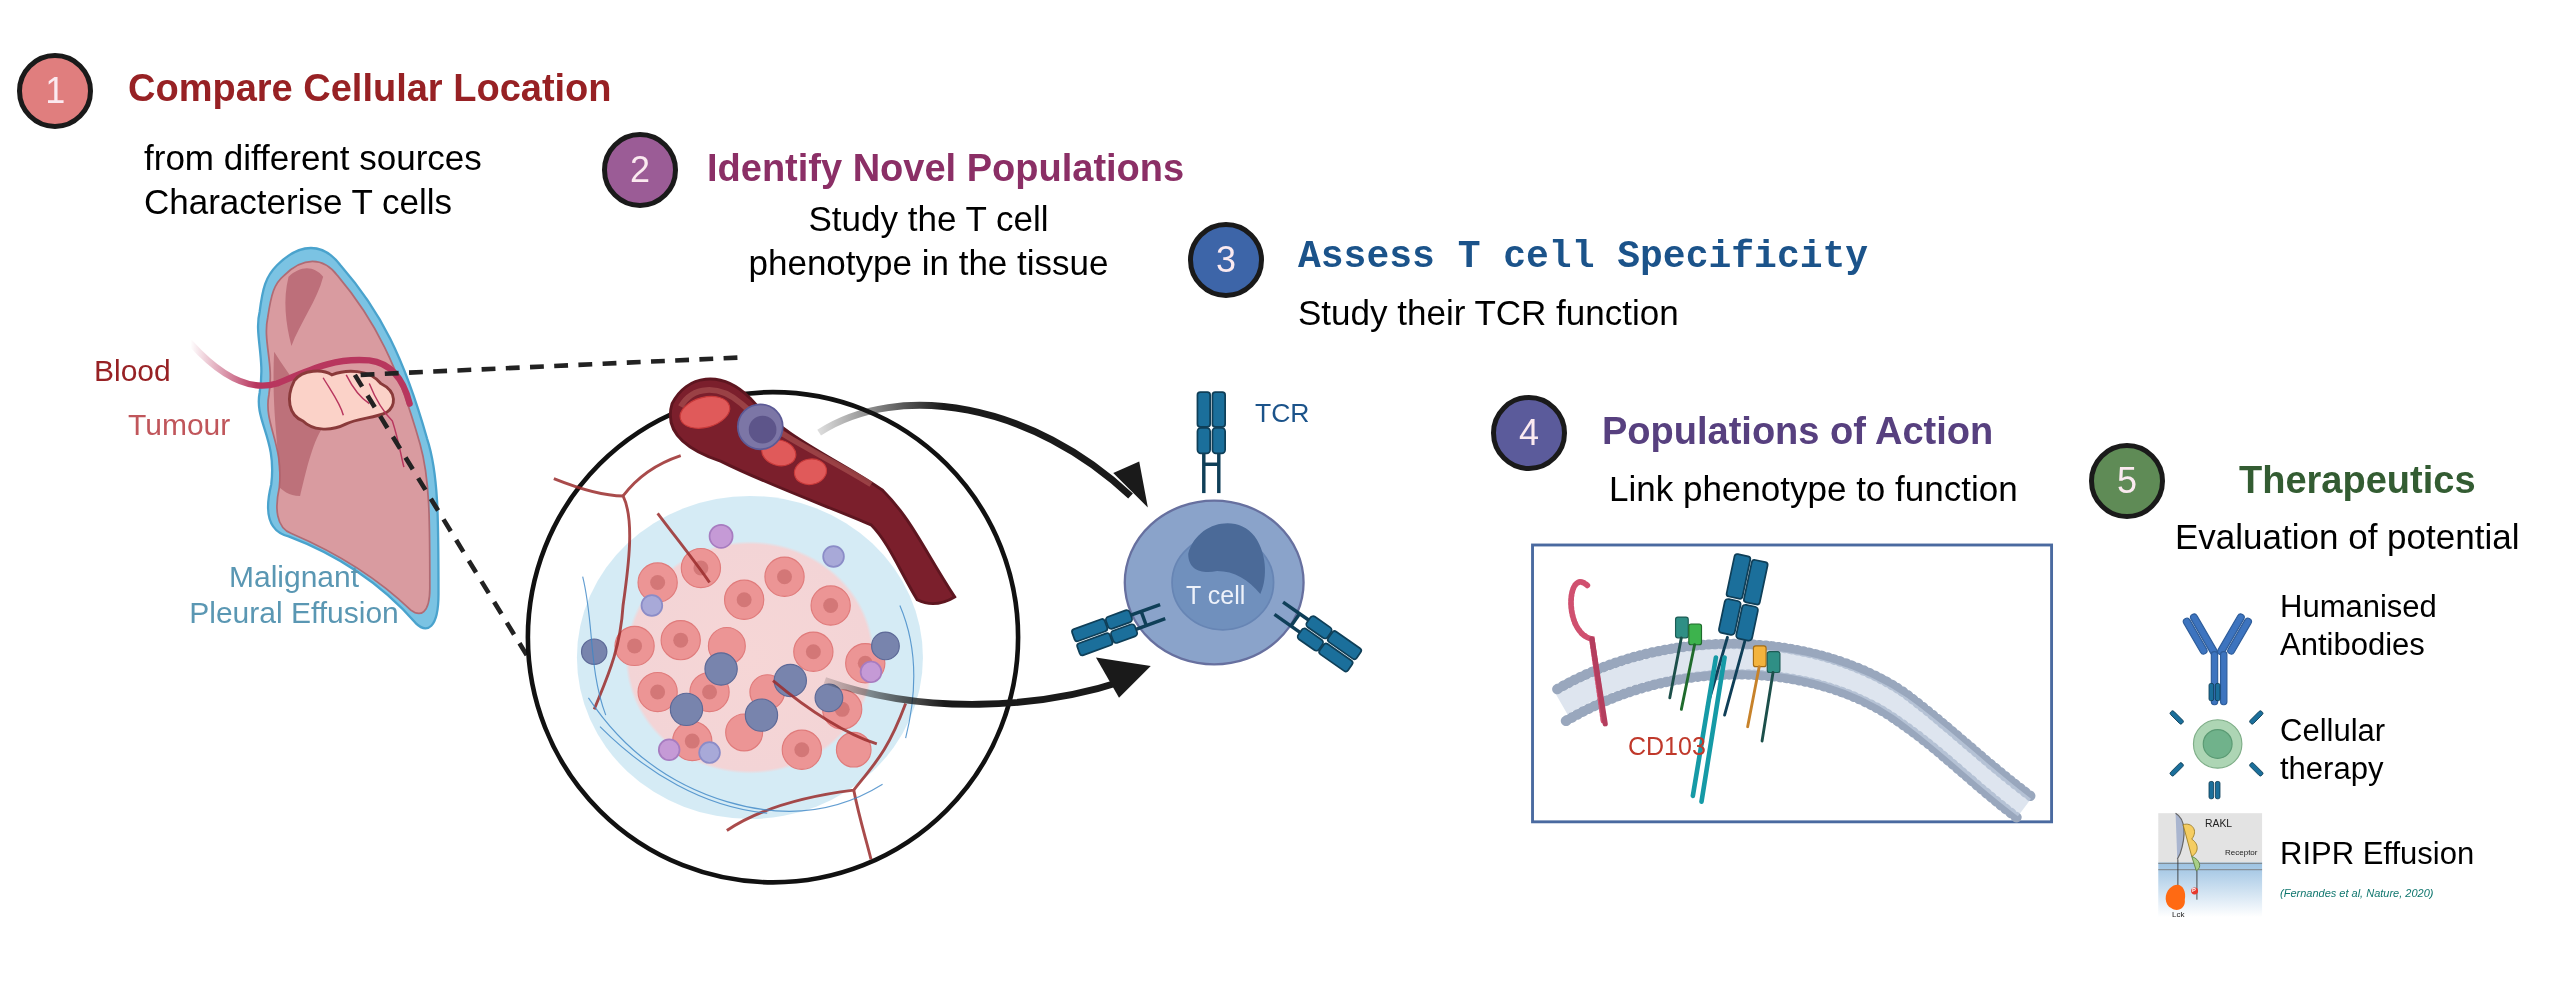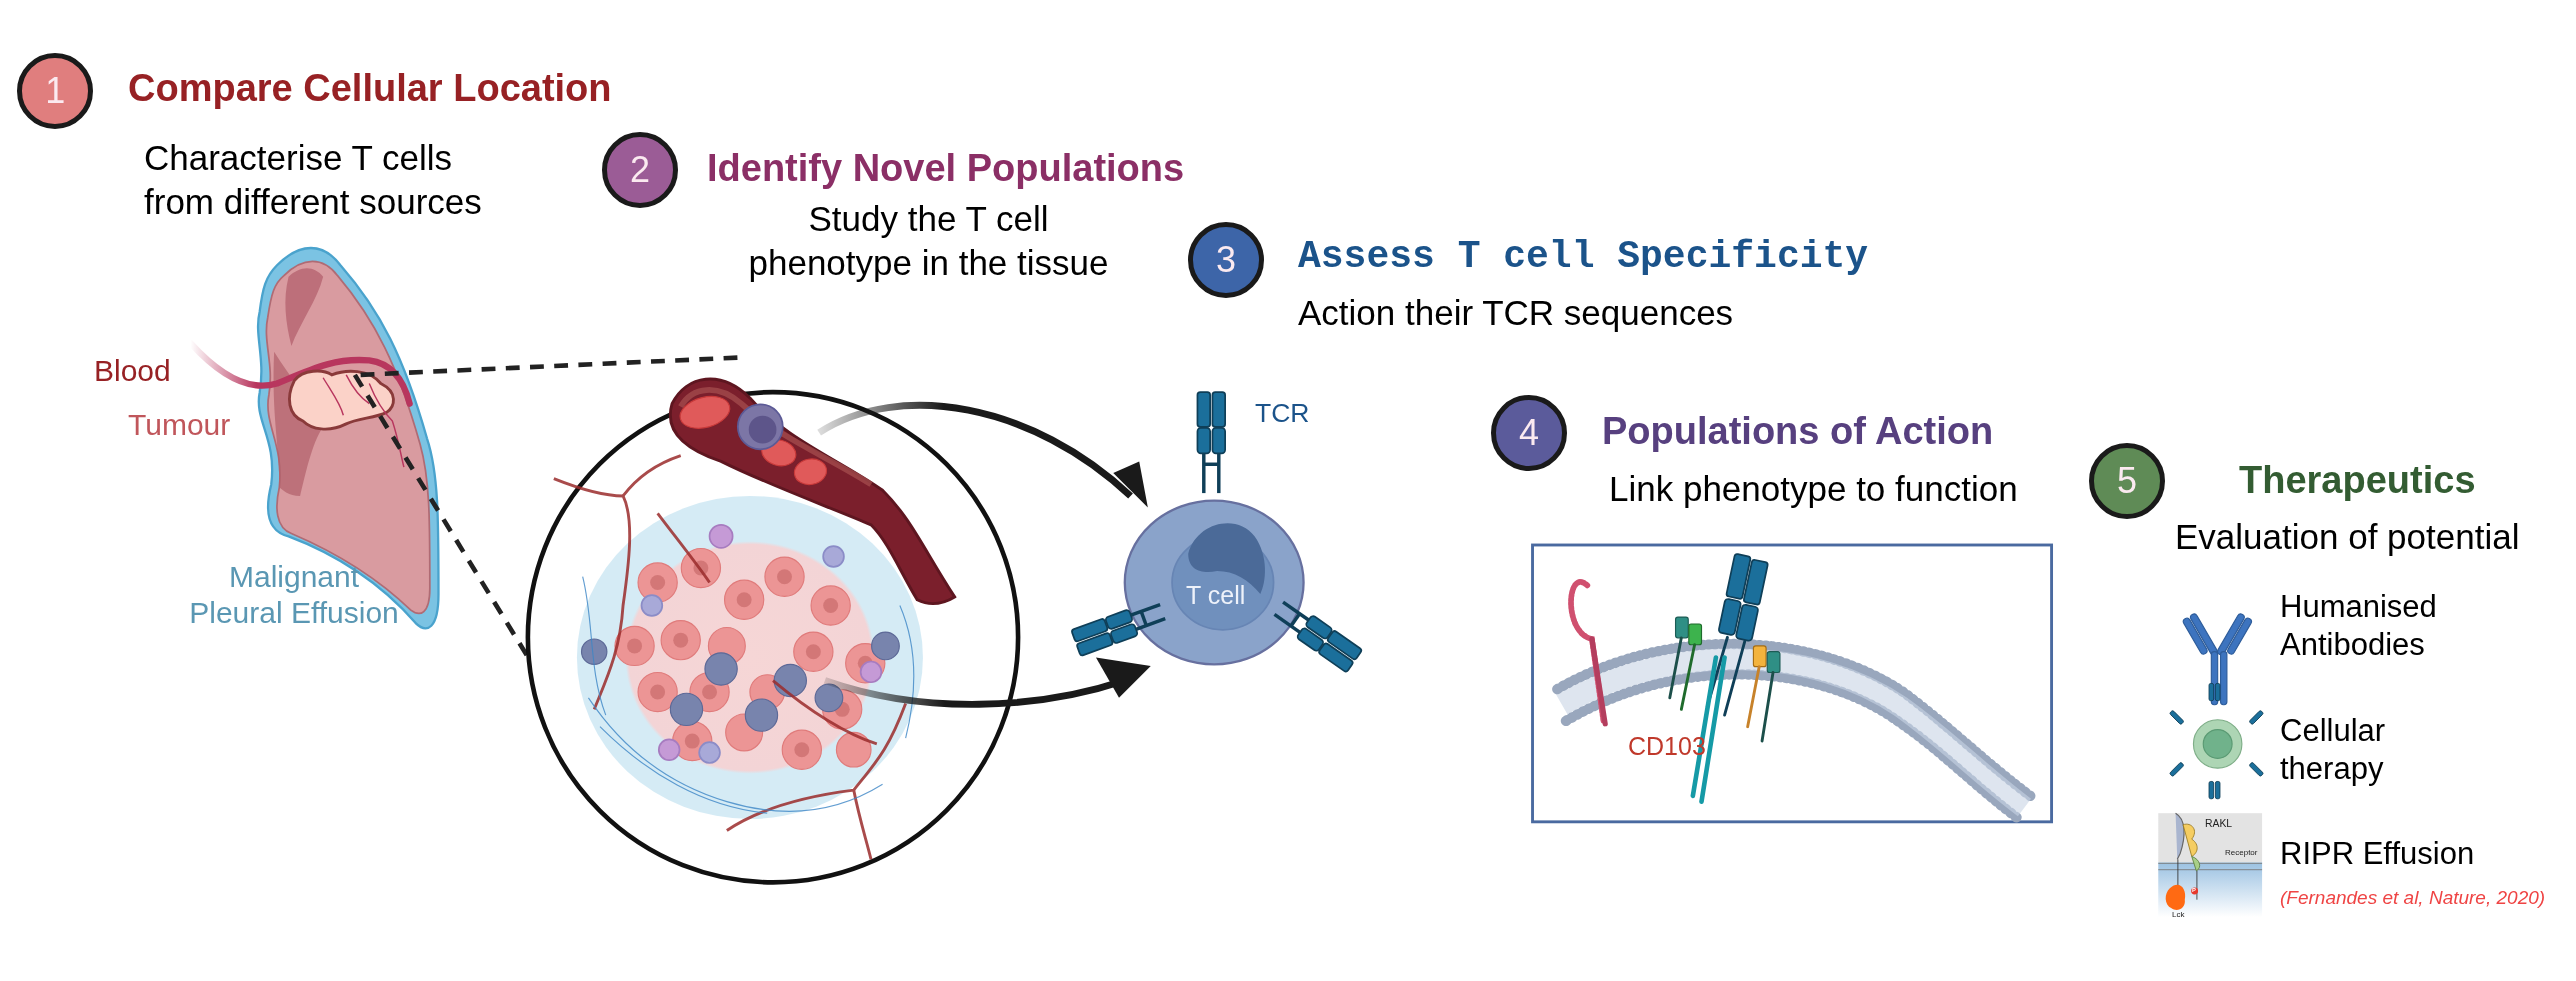--- a/index.html
+++ b/index.html
@@ -4,21 +4,21 @@
 <style>
   html, body { margin:0; padding:0; background:#ffffff; }
   body { width:2576px; height:981px; position:relative; overflow:hidden; font-family:"Liberation Sans", sans-serif; }
   .abs { position:absolute; }
   .badge { position:absolute; width:76px; height:76px; border-radius:50%; border:5.8px solid #1a1a1a; box-sizing:border-box; display:flex; align-items:center; justify-content:center; color:#fbeaf0; font-size:36px; font-family:"Liberation Sans", sans-serif; }
   .heading { position:absolute; font-weight:bold; font-size:38px; white-space:nowrap; font-family:"Liberation Sans", sans-serif; }
   .sub { position:absolute; font-size:35px; color:#000; line-height:44px; text-align:center; white-space:nowrap; font-family:"Liberation Sans", sans-serif; }
   .lbl { position:absolute; font-size:30px; white-space:nowrap; font-family:"Liberation Sans", sans-serif; line-height:36px;text-align:center; }
   svg.layer { position:absolute; left:0; top:0; }
   .ther-label { position:absolute; font-size:31px; line-height:38px; color:#000; white-space:nowrap; }
-  .cite { position:absolute; font-size:19px; font-style:italic; color:#ef4444; white-space:nowrap; }
+  .cite { position:absolute; font-size:11px; font-style:italic; color:#0f766e; white-space:nowrap; }
 </style>
 </head>
 <body>
 
 <svg class="layer" width="2576" height="981" viewBox="0 0 4466 1701">
   <defs>
     <linearGradient id="bloodFade" x1="0" y1="0" x2="1" y2="0">
       <stop offset="0" stop-color="#b8365e" stop-opacity="0"></stop>
       <stop offset="0.3" stop-color="#b8365e" stop-opacity="1"></stop>
     </linearGradient>
@@ -268,35 +268,35 @@
     <line x1="3776" y1="1490" x2="3776" y2="1535" stroke="#333" stroke-width="1.5"></line>
     <line x1="3809" y1="1510" x2="3809" y2="1560" stroke="#333" stroke-width="1.5"></line>
     <path d="M3762,1540 C3778,1525 3792,1540 3788,1560 C3790,1575 3775,1582 3765,1575 C3752,1568 3752,1550 3762,1540 Z" fill="#ff6a13"></path>
     <circle cx="3805" cy="1545" r="6" fill="#e8382c"></circle>
   </g>
 </svg>
 
 <div class="badge" style="left:17.3px;top:53px;background:#e07e7e;">1</div>
 <div class="heading" style="left:128px;top:67px;color:#972124;">Compare Cellular Location</div>
 <div class="sub" style="left:144px;top:136px;width:288px;">
+  <div>from different sources</div>
   <div>Characterise T cells</div>
-  <div>from different sources</div>
 </div>
 
 <div class="badge" style="left:602px;top:132px;background:#9b5c96;">2</div>
 <div class="heading" style="left:707px;top:147px;color:#8b2f66;">Identify Novel Populations</div>
 <div class="sub" style="left:721px;top:197px;width:415px;">
   <div>Study the T cell</div>
   <div>phenotype in the tissue</div>
 </div>
 
 <div class="badge" style="left:1188px;top:222px;background:#3d65a8;">3</div>
 <div class="heading" style="left:1298px;top:235px;color:#1b538a;font-family:Liberation Mono, monospace;">Assess T cell Specificity</div>
 <div class="sub" style="left:1298px;top:291px;width:473px;text-align:left;">
-  <div>Action their TCR sequences</div>
+  <div>Study their TCR function</div>
 </div>
 
 <div class="badge" style="left:1491px;top:395px;background:#5b5b9b;">4</div>
 <div class="heading" style="left:1602px;top:410px;color:#57407f;">Populations of Action</div>
 <div class="sub" style="left:1597px;top:467px;width:461px;text-align:left;margin-left:12px;">
   <div>Link phenotype to function</div>
 </div>
 
 <div class="badge" style="left:2089px;top:443px;background:#5f8b56;">5</div>
 <div class="heading" style="left:2239px;top:459px;color:#335c32;">Therapeutics</div>

